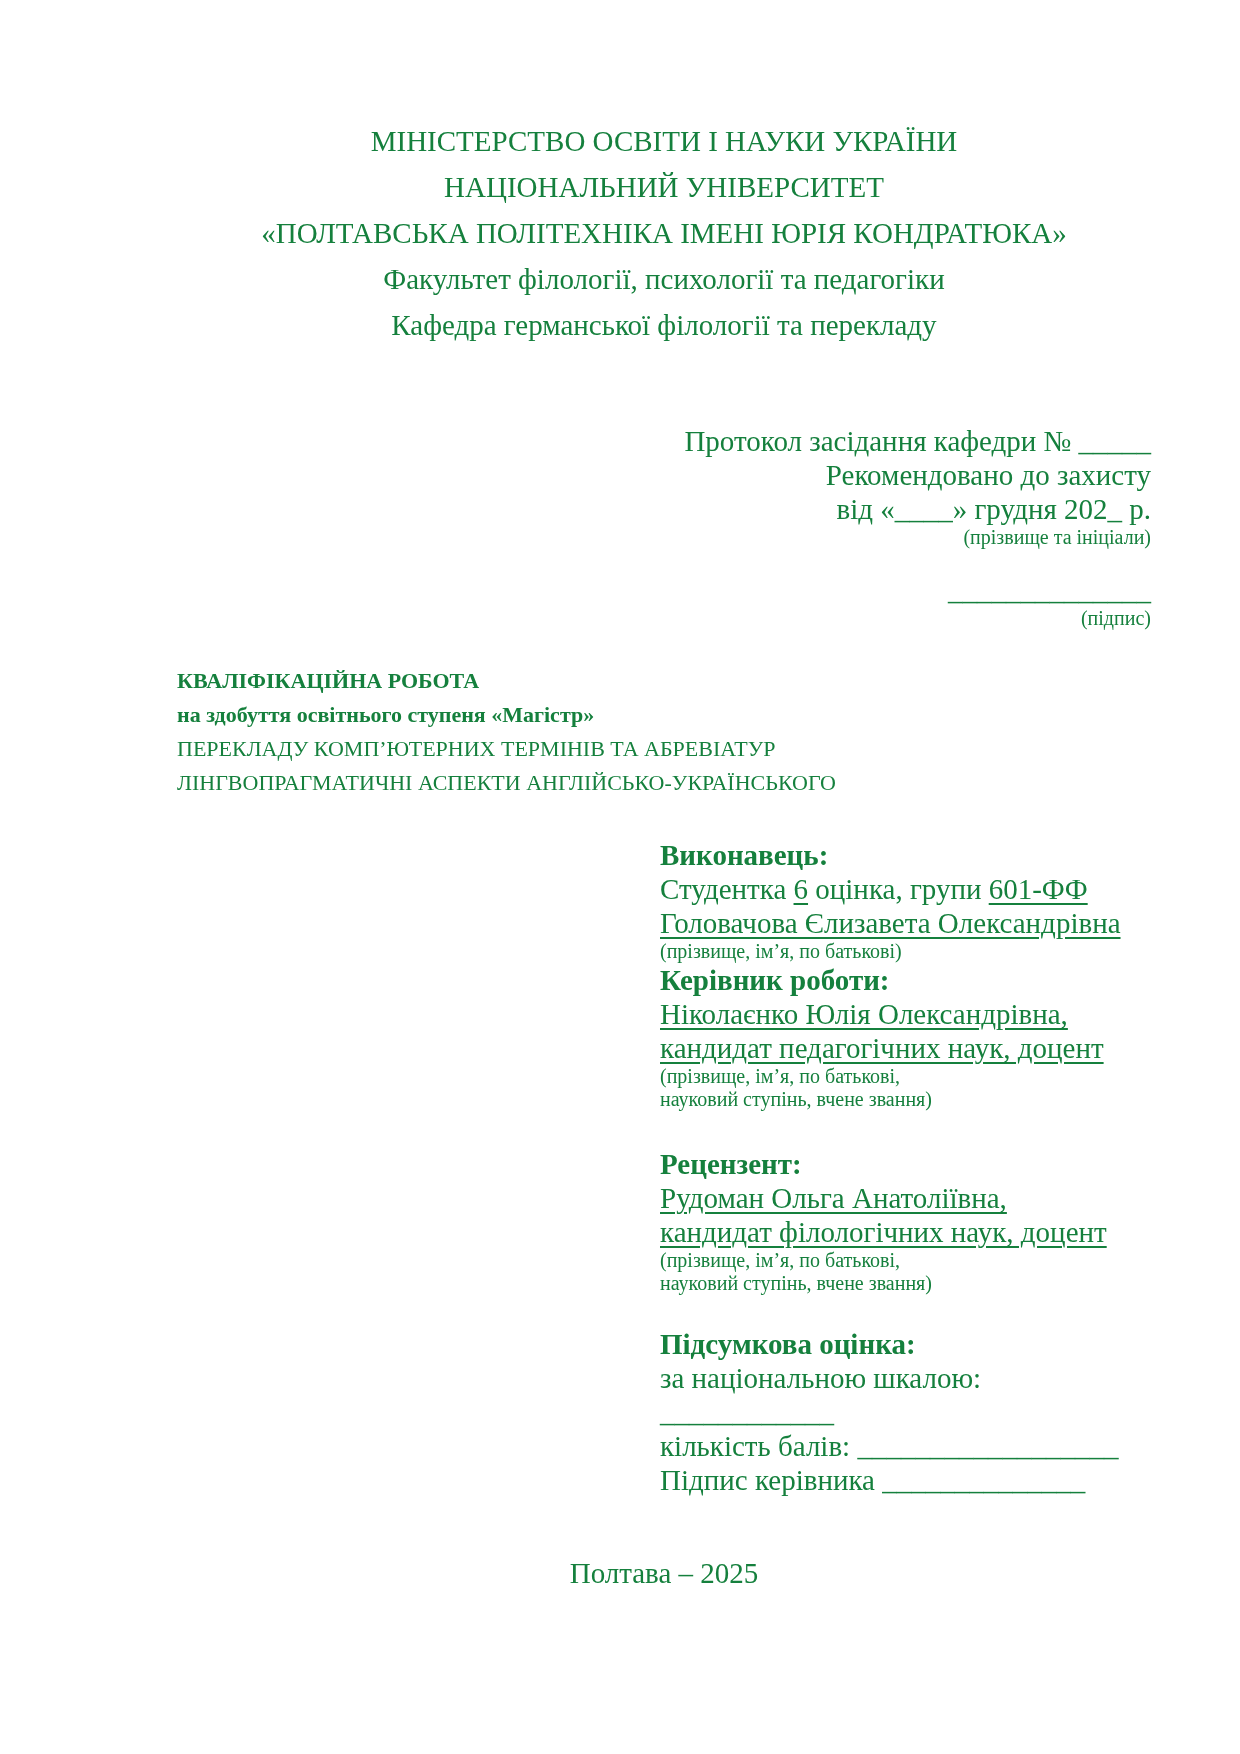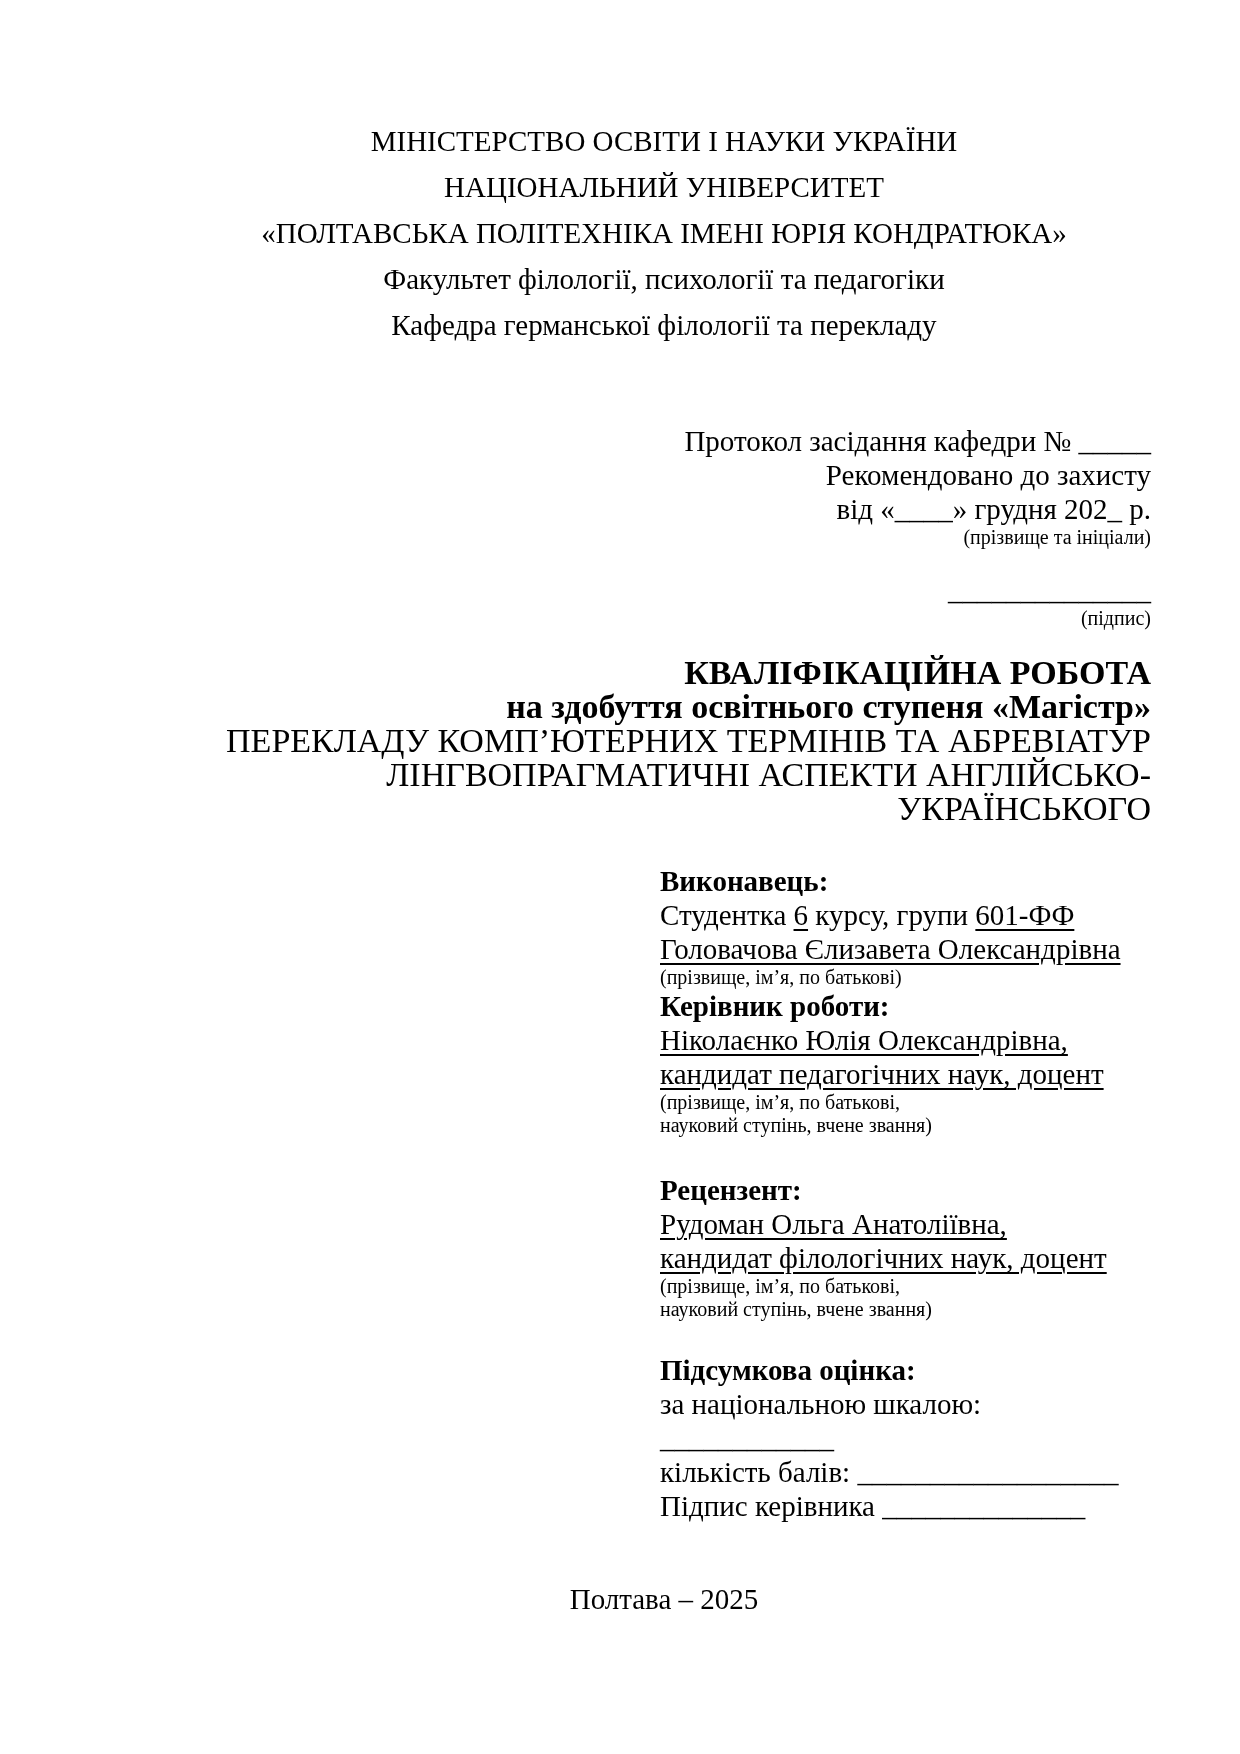--- a/index.html
+++ b/index.html
@@ -7,21 +7,21 @@
     padding: 0;
     background: #ffffff;
   }
   .page {
     position: relative;
     width: 1240px;
     height: 1754px;
     box-sizing: border-box;
     padding: 118px 89px 0 177px;
     background: #ffffff;
-    color: #000000;
+    color: #15803d;
     font-family: "Liberation Serif", "DejaVu Serif", serif;
     overflow: hidden;
   }
   p { margin: 0; }
 
   .header {
     text-align: center;
     font-size: 29px;
     line-height: 46px;
   }
@@ -40,23 +40,23 @@
     text-decoration: underline;
     text-underline-offset: 4px;
     text-decoration-thickness: 2px;
   }
   .sigblock { margin-top: 24px; }
   .sig-inner {
     display: inline-block;
   }
 
   .title {
-    margin-top: 24px;
-    text-align: right;
-    font-size: 34px;
+    margin-top: 32px;
+    text-align: left;
+    font-size: 22px;
     line-height: 34px;
   }
   .b { font-weight: bold; }
 
   .info {
     margin-left: 483px;
     width: 491px;
     font-size: 29px;
     line-height: 34px;
     text-align: left;
@@ -104,21 +104,21 @@
 
   <div class="title">
     <p class="b">КВАЛІФІКАЦІЙНА РОБОТА</p>
     <p class="b">на здобуття освітнього ступеня «Магістр»</p>
     <p>ПЕРЕКЛАДУ КОМП’ЮТЕРНИХ ТЕРМІНІВ ТА АБРЕВІАТУР</p>
     <p>ЛІНГВОПРАГМАТИЧНІ АСПЕКТИ АНГЛІЙСЬКО-УКРАЇНСЬКОГО</p>
   </div>
 
   <div class="info executor">
     <p class="label">Виконавець:</p>
-    <p><span>Студентка </span><span class="u">6</span><span> курсу, групи </span><span class="u">601-ФФ</span></p>
+    <p><span>Студентка </span><span class="u">6</span><span> оцінка, групи </span><span class="u">601-ФФ</span></p>
     <p><span class="u">Головачова Єлизавета Олександрівна</span></p>
     <p class="small caption">(прізвище, ім’я, по батькові)</p>
   </div>
 
   <div class="info supervisor">
     <p class="label">Керівник роботи:</p>
     <p><span class="u">Ніколаєнко Юлія Олександрівна,</span></p>
     <p><span class="u">кандидат педагогічних наук, доцент</span></p>
     <p class="small caption">(прізвище, ім’я, по батькові,</p>
     <p class="small caption">науковий ступінь, вчене звання)</p>

